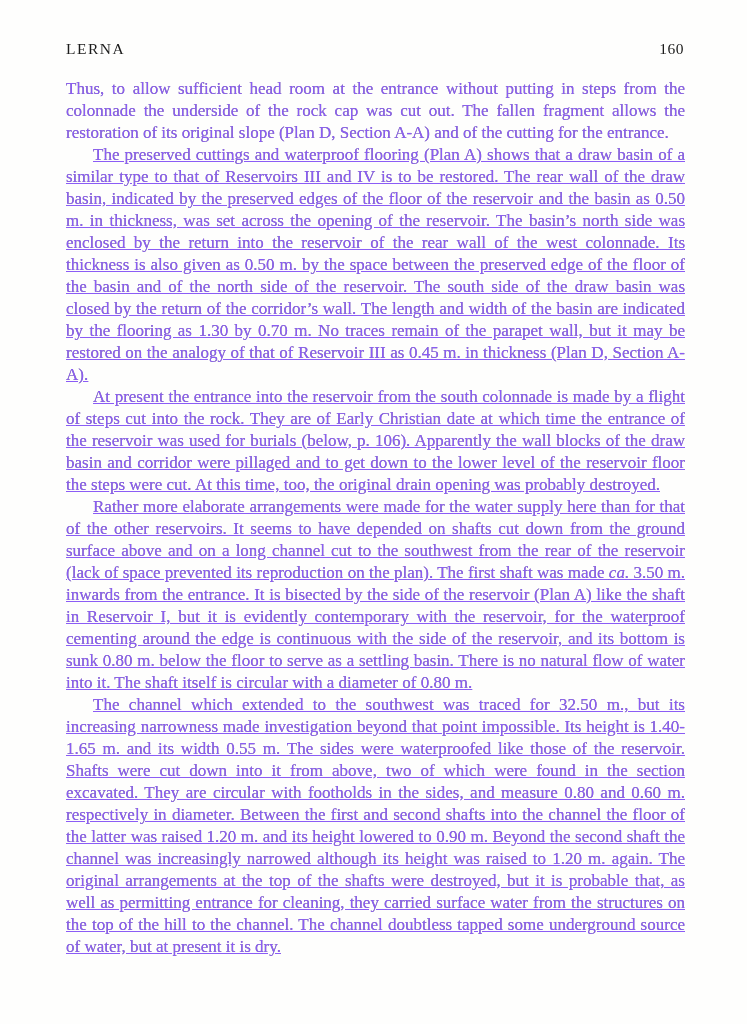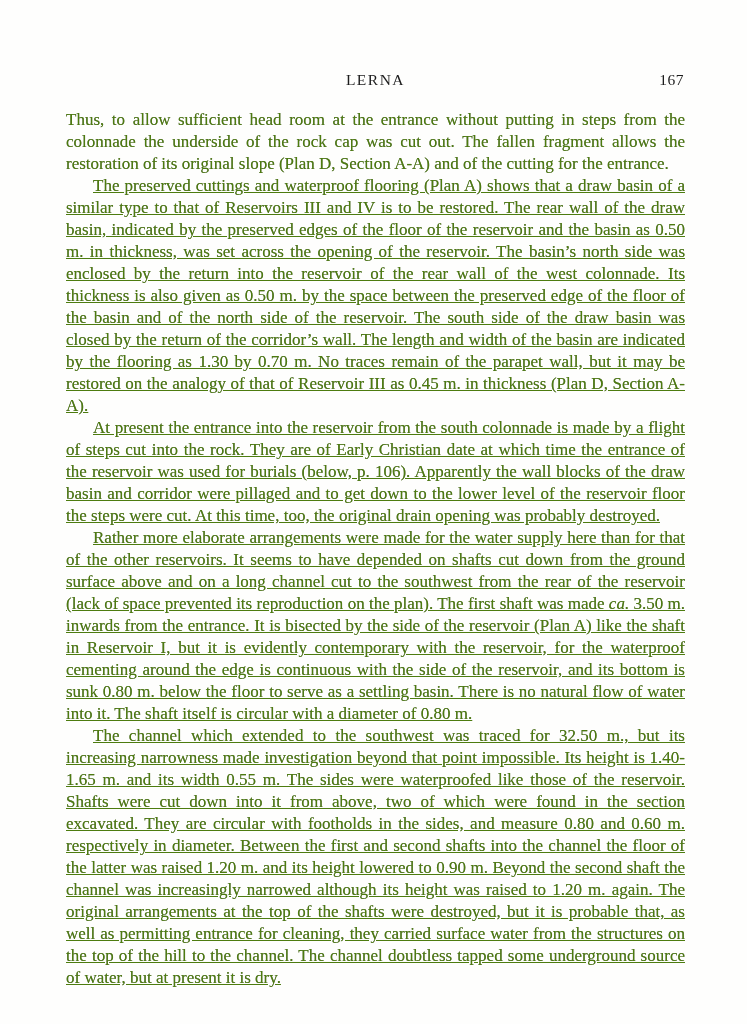--- a/index.html
+++ b/index.html
@@ -25,35 +25,33 @@
   .running-head {
     position: relative;
     height: 20px;
     margin-bottom: 18px;
     font-family: "Liberation Serif", "DejaVu Serif", serif;
     font-size: 15.5px;
     color: #1c1c1c;
   }
   .running-head .head-title {
     display: block;
-    text-align: center;
     letter-spacing: 1.5px;
-    margin-top: 31px;
   }
   .running-head .page-number {
     position: absolute;
     right: 1px;
     top: 0;
     letter-spacing: 0.5px;
   }
   .body-text {
     font-family: "Liberation Serif", "DejaVu Serif", serif;
     font-size: 17px;
     line-height: 22px;
-    color: #4d7c0f;
+    color: #8b5cf6;
     text-align: justify;
     text-shadow: 0 0 0.45px rgba(20,20,20,0.55);
   }
   .body-text p {
     margin: 0;
     padding: 0;
   }
   .body-text p.indented {
     text-indent: 27px;
     text-decoration: underline;
@@ -62,21 +60,21 @@
     font-style: italic;
   }
 </style>
 </head>
 <body>
 
 <div class="scan">
   <div class="page-inner">
 
     <div class="running-head">
-      <span class="page-number">167</span>
+      <span class="page-number">160</span>
       <span class="head-title">LERNA</span>
     </div>
 
     <div class="body-text">
 
       <p><span>Thus, to allow sufficient head room at the entrance without putting in steps from the colonnade the underside of the rock cap was cut out.  The fallen fragment allows the restoration of its original slope (Plan D, Section A-A) and of the cutting for the entrance.</span></p>
 
       <p class="indented"><span>The preserved cuttings and waterproof flooring (Plan A) shows that a draw basin of a similar type to that of Reservoirs III and IV is to be restored.  The rear wall of the draw basin, indicated by the preserved edges of the floor of the reservoir and the basin as 0.50 m. in thickness, was set across the opening of the reservoir.  The basin’s north side was enclosed by the return into the reservoir of the rear wall of the west colonnade.  Its thickness is also given as 0.50 m. by the space between the preserved edge of the floor of the basin and of the north side of the reservoir.  The south side of the draw basin was closed by the return of the corridor’s wall.  The length and width of the basin are indicated by the flooring as 1.30 by 0.70 m.  No traces remain of the parapet wall, but it may be restored on the analogy of that of Reservoir III as 0.45 m. in thickness (Plan D, Section A-A).</span></p>
 
       <p class="indented"><span>At present the entrance into the reservoir from the south colonnade is made by a flight of steps cut into the rock.  They are of Early Christian date at which time the entrance of the reservoir was used for burials (below, p. 106).  Apparently the wall blocks of the draw basin and corridor were pillaged and to get down to the lower level of the reservoir floor the steps were cut.  At this time, too, the original drain opening was probably destroyed.</span></p>

